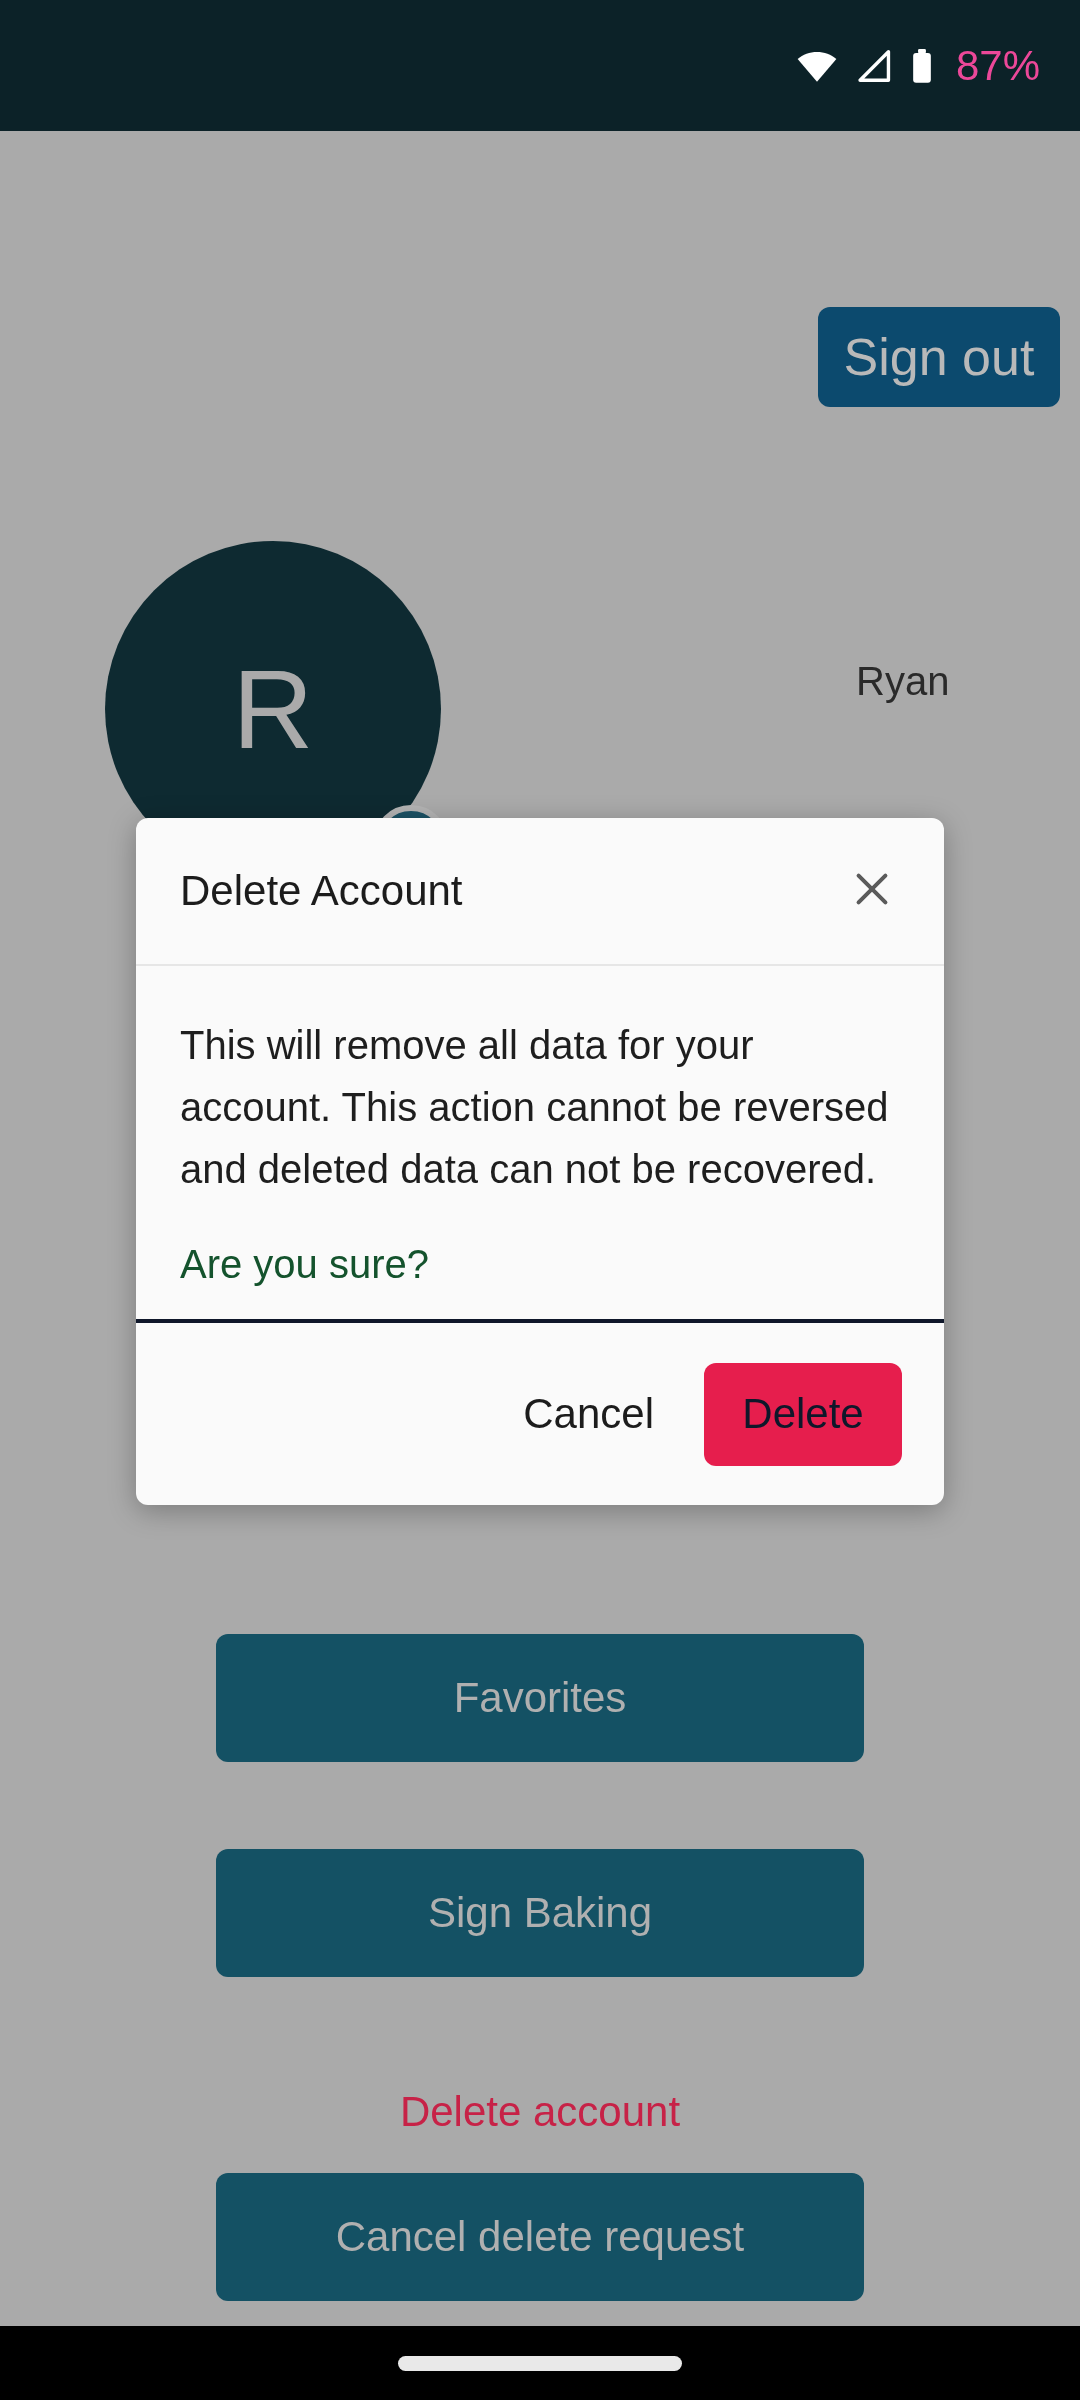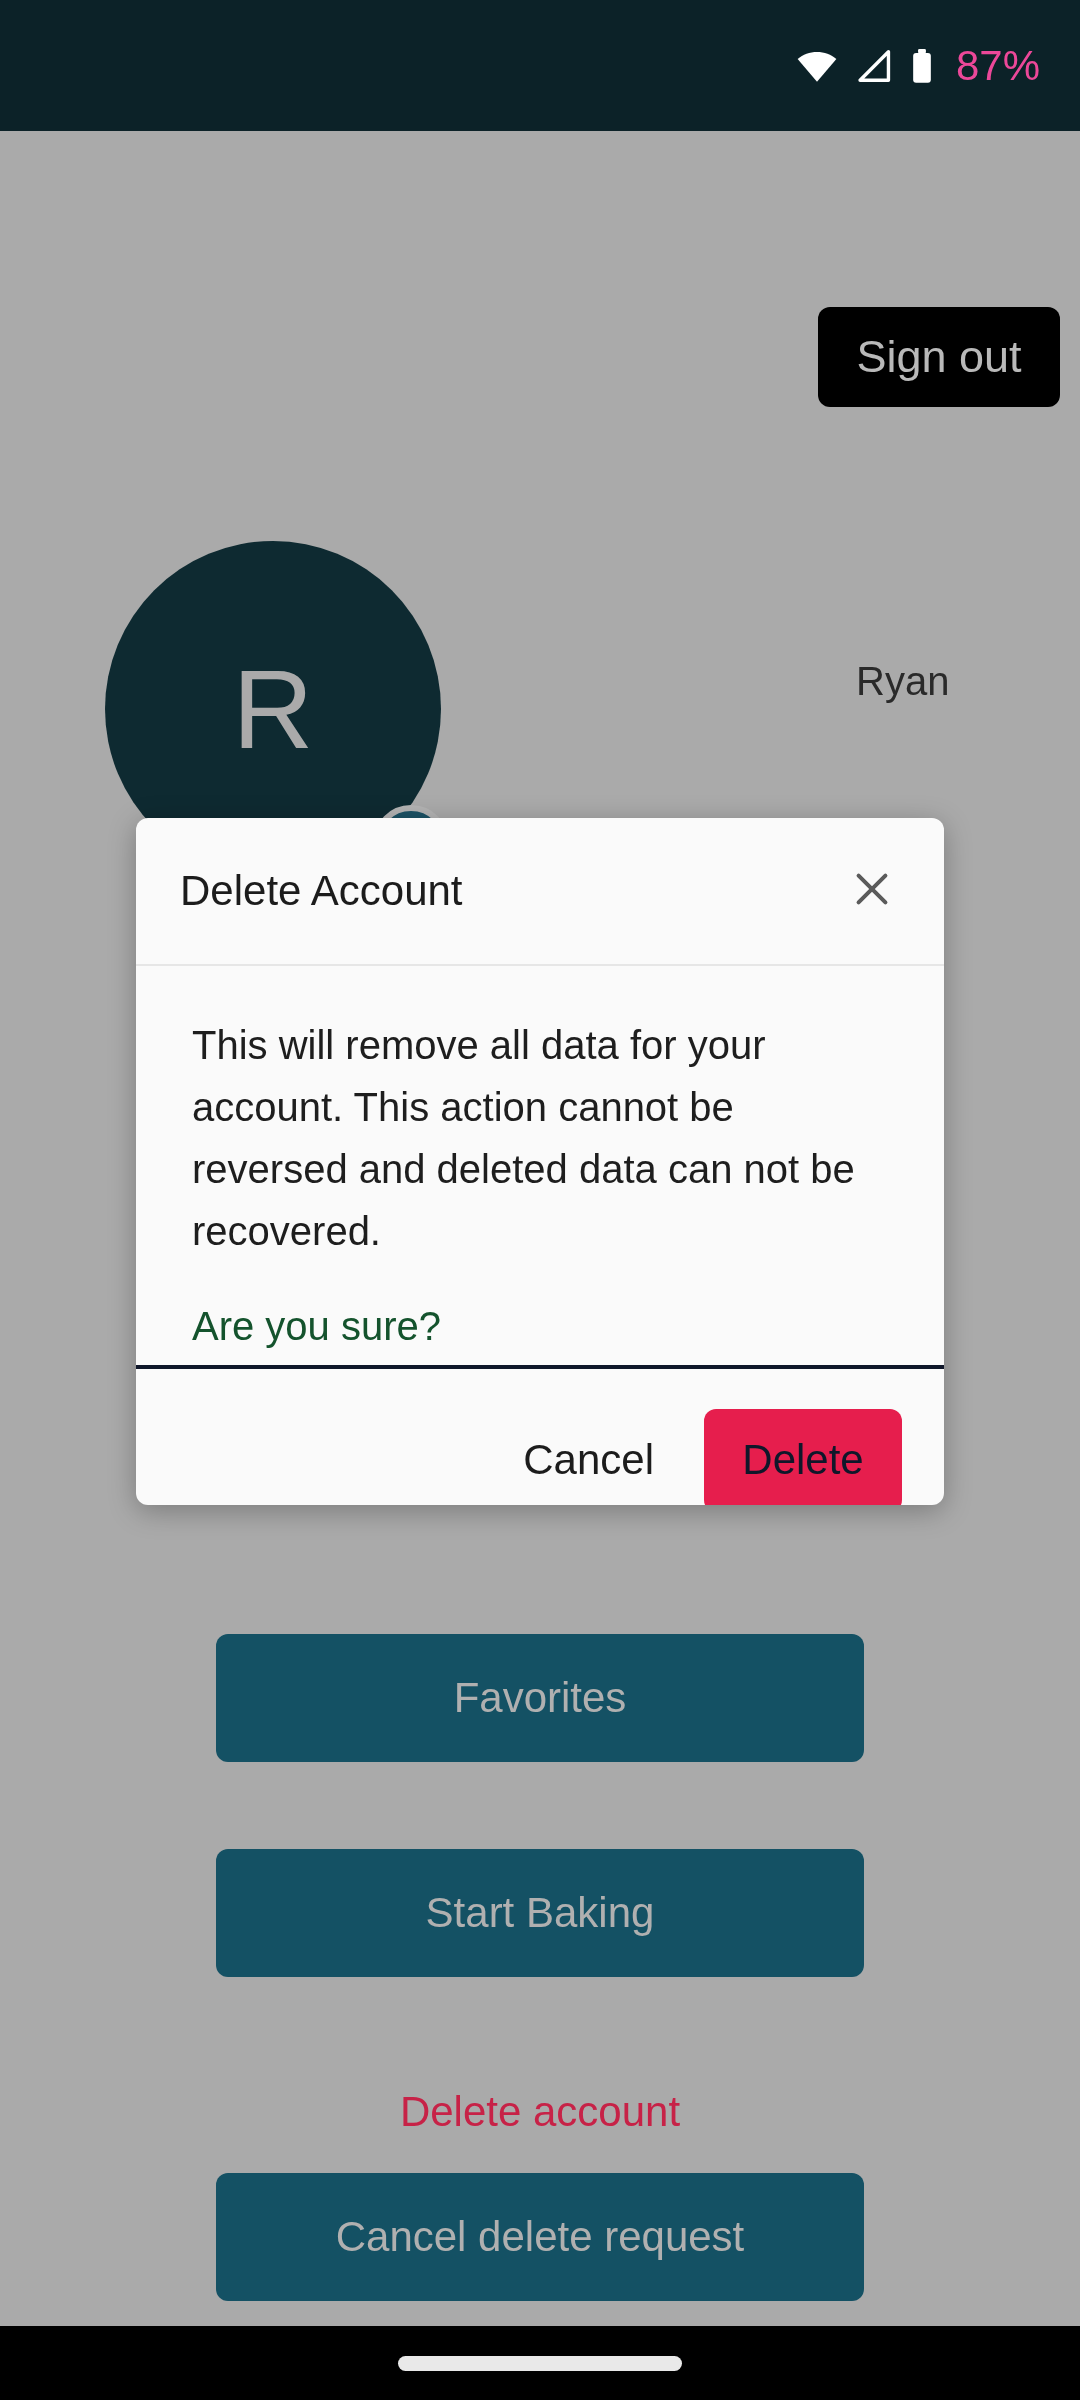--- a/index.html
+++ b/index.html
@@ -38,23 +38,23 @@
   #app-scrim {
     position:absolute; top:131px; left:0;
     width:1080px; height:2195px;
     background:#aaaaaa;
   }
 
   
   #signout-btn {
     position:absolute; top:176px; left:818px;
     width:242px; height:100px;
-    background:#000000; border-radius:12px;
-    display:flex; align-items:center; justify-content:center;
-    color:#b9b9b9; font-size:45px;
+    background:#0c4a6e; border-radius:12px;
+    display:flex; align-items:center; justify-content:center;
+    color:#b9b9b9; font-size:52px;
   }
 
   
   #avatar-wrap { position:absolute; top:410px; left:105px; width:336px; height:336px; }
   #avatar {
     width:336px; height:336px; border-radius:50%;
     background:#0e2a31;
     display:flex; align-items:center; justify-content:center;
     color:#aaaaaa; font-size:112px; font-weight:400;
   }
@@ -98,21 +98,21 @@
     display:flex; align-items:center;
     padding:0 40px 0 44px;
     border-bottom:2px solid #e6e6e6;
   }
   #dialog-title { color:#1c1c1c; font-size:42px; }
   #dialog-close {
     margin-left:auto; width:64px; height:64px;
     display:flex; align-items:center; justify-content:center;
   }
   #dialog-body {
-    flex:1; padding:48px 44px 16px 44px;margin-left:12px;
+    flex:1; padding:48px 44px 8px 44px;
   }
   #dialog-message {
     color:#1e1e1e; font-size:40px; line-height:1.55;
     white-space:pre-line;
   }
   #dialog-question {
     color:#14532d; font-size:40px; margin-top:42px;
   }
   #dialog-footer {
     flex:none; height:186px;
@@ -191,21 +191,21 @@
           <svg width="34" height="34" viewBox="0 0 24 24">
               <path fill="#c9c9c9" d="M3 17.3V21h3.7L17.6 10.1l-3.7-3.7zM20.7 7a1 1 0 0 0 0-1.4l-2.3-2.3a1 1 0 0 0-1.4 0l-1.8 1.8 3.7 3.7z"></path>
             </svg>
         </span>
       </div>
     </div>
 
     <div id="profile-name">Ryan</div>
 
     <div id="favorites-btn" class="bg-btn">Favorites</div>
-    <div id="start-baking-btn" class="bg-btn">Start Baking</div>
+    <div id="start-baking-btn" class="bg-btn">Sign Baking</div>
     <div id="delete-account-link">Delete account</div>
     <div id="cancel-delete-btn" class="bg-btn">Cancel delete request</div>
 
     <div id="bottom-nav">
       <div class="nav-item">
         <span>
           <svg width="52" height="52" viewBox="0 0 24 24">
               <path fill="#6f6f6f" d="M12 2.6 2.4 11.4h2.8V21h4.2v-6h5.2v6h4.2v-9.6h2.8z"></path>
             </svg>
         </span>

